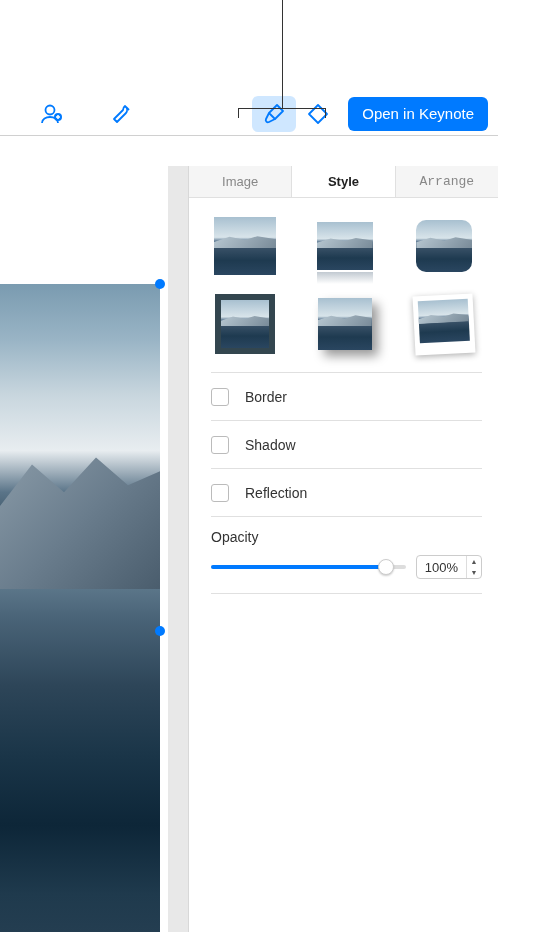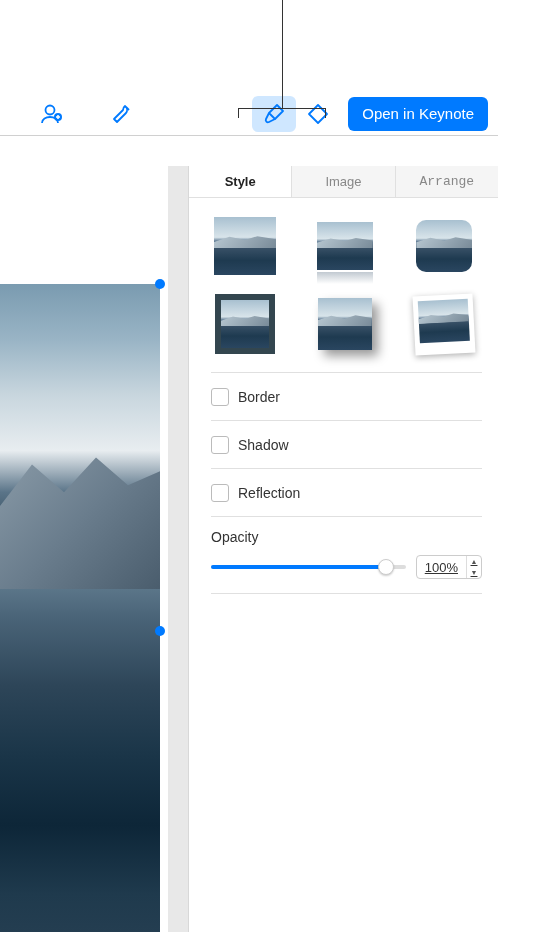--- a/index.html
+++ b/index.html
@@ -253,21 +253,21 @@
     .th-photo .thumb-img { width: 50px; height: 42px; }
     .sep {
       border-top: 1px solid #e0e0e0;
       margin: 8px 0 0 0;
     }
     .row {
       display: flex;
       align-items: center;
       height: 48px;
       border-bottom: 1px solid #e0e0e0;
-      gap: 9px;
+      gap: 16px;
     }
     .row:last-of-type { border-bottom: 1px solid #e0e0e0; }
     .checkbox {
       width: 18px;
       height: 18px;
       border: 1px solid #bbb;
       border-radius: 3px;
       background: #fff;
       cursor: pointer;
     }
@@ -276,21 +276,20 @@
       padding-top: 12px;
       font-size: 14px;
       color: #333;
     }
     .opacity-controls {
       display: flex;
       align-items: center;
       gap: 10px;
       padding: 10px 0 14px 0;
       border-bottom: 1px solid #e0e0e0;
-      text-decoration: underline;
     }
     .slider {
       position: relative;
       flex: 1;
       height: 16px;
       display: flex;
       align-items: center;
       cursor: pointer;
     }
     .track-filled {
@@ -400,25 +399,25 @@
     <div class="selected-image">
       <div class="mountain-layer"></div>
       <div class="sel-handle" style="top:0;left:100%"></div>
       <div class="sel-handle" style="top:50%;left:100%"></div>
 
     </div>
   </div>
 
   <div class="inspector">
     <div class="tabs">
+      <div class="tab">
+          <span>Image</span>
+        </div>
       <div class="tab active">
           <span>Style</span>
-        </div>
-      <div class="tab">
-          <span>Image</span>
         </div>
       <div class="tab">
           <span>Arrange</span>
         </div>
     </div>
 
     <div class="inspector-body">
 
       <div class="style-grid">
         <div class="style-thumb th-plain">

